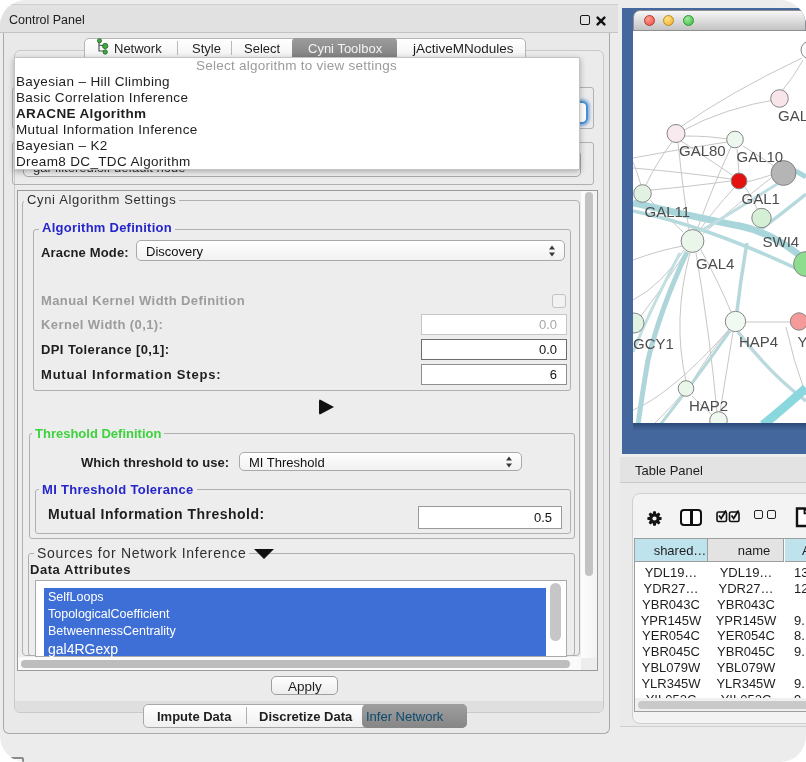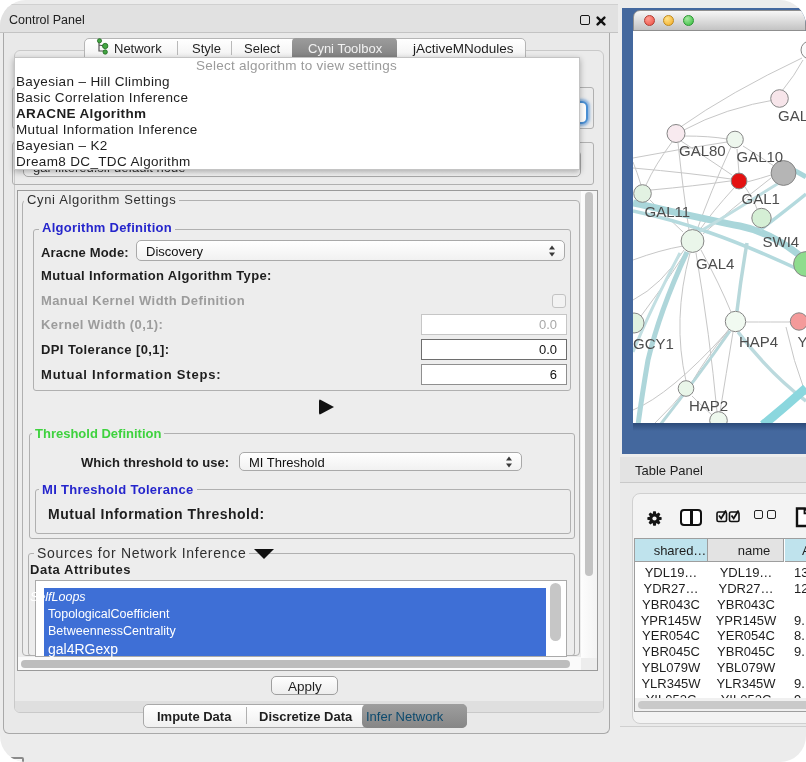--- a/index.html
+++ b/index.html
@@ -72,21 +72,20 @@
   <div class="gt" style="left:24px;top:193px;color:#2f2f2f;letter-spacing:0.65px;">Cyni Algorithm Settings</div>
 
   <div class="grp" style="left:33px;top:229px;width:538px;height:162px;"></div>
   <div class="gt b" style="left:39px;top:221px;color:#2525cc;letter-spacing:0.25px;">Algorithm Definition</div>
 
   <div class="lbl b" style="left:41px;top:246px;letter-spacing:0.15px;">Aracne Mode:</div>
   <div class="combo" style="left:136px;top:240px;width:429px;height:21px;">
       <span class="ct">Discovery</span>
       <span class="arr"></span>
     </div>
-  <div class="lbl b" style="left:41px;top:269px;letter-spacing:0.35px;">Mutual Information Algorithm Type:</div>
   <div class="lbl b gry" style="left:41px;top:294px;letter-spacing:0.4px;">Manual Kernel Width Definition</div>
   <div class="abs" style="left:552px;top:294px;width:14px;height:14px;background:#f2f2f2;border:1px solid #c2c2c2;border-radius:3px;box-sizing:border-box;"></div>
   <div class="lbl b gry" style="left:41px;top:318px;letter-spacing:0.4px;">Kernel Width (0,1):</div>
   <div class="fld" style="left:421px;top:314px;width:146px;height:21px;border:1px solid #c6c6c6;color:#a8a8a8;">0.0</div>
   <div class="lbl b" style="left:41px;top:343px;letter-spacing:0.4px;">DPI Tolerance [0,1]:</div>
   <div class="fld" style="left:421px;top:339px;width:146px;height:21px;border:1.5px solid #6e6e6e;">0.0</div>
   <div class="lbl b" style="left:41px;top:368px;letter-spacing:0.8px;">Mutual Information Steps:</div>
   <div class="fld" style="left:421px;top:364px;width:146px;height:21px;border:1px solid #8f8f8f;">6</div>
 
   <div class="abs" style="left:319px;top:399px;width:0;height:0;border-left:15px solid #111;border-top:8.5px solid transparent;border-bottom:8.5px solid transparent;border-radius:2px;"></div>
@@ -95,29 +94,30 @@
   <div class="gt b" style="left:32px;top:427px;color:#3ed23e;">Threshold Definition</div>
   <div class="lbl b" style="left:81px;top:456px;">Which threshold to use:</div>
   <div class="combo" style="left:239px;top:452px;width:283px;height:19px;">
       <span class="ct">MI Threshold</span>
       <span class="arr"></span>
     </div>
 
   <div class="grp" style="left:35px;top:489px;width:536px;height:45px;"></div>
   <div class="gt b" style="left:39px;top:483px;color:#2525cc;letter-spacing:0.3px;">MI Threshold Tolerance</div>
   <div class="lbl b" style="left:48px;top:507px;font-size:14px;letter-spacing:0.5px;">Mutual Information Threshold:</div>
+  <div class="fld" style="left:418px;top:506px;width:144px;height:23px;border:1px solid #9a9a9a;line-height:21px;">0.5</div>
 
   <div class="grp" style="left:28px;top:553px;width:547px;height:103px;"></div>
   <div class="gt" style="left:34px;top:546px;color:#2f2f2f;font-size:14px;letter-spacing:0.7px;">Sources for Network Inference</div>
   <div class="abs" style="left:254px;top:549px;width:0;height:0;border-top:10px solid #111;border-left:10px solid transparent;border-right:10px solid transparent;"></div>
   <div class="lbl b" style="left:30px;top:563px;letter-spacing:0.55px;">Data Attributes</div>
 
   <div class="abs" style="left:35px;top:580px;width:532px;height:77px;background:#fff;border:1px solid #aaa;box-sizing:border-box;"></div>
   <div class="abs" style="left:44px;top:588px;width:502px;height:68px;background:#3e6fd6;"></div>
-  <div class="lbl" style="left:30px;top:591px;font-size:12.5px;color:#fff;font-style:italic;">SelfLoops</div>
+  <div class="lbl" style="left:48px;top:591px;font-size:12.5px;color:#fff;">SelfLoops</div>
   <div class="lbl" style="left:48px;top:608px;font-size:12.5px;color:#fff;">TopologicalCoefficient</div>
   <div class="lbl" style="left:48px;top:625px;font-size:12.5px;color:#fff;">BetweennessCentrality</div>
   <div class="lbl" style="left:48px;top:642px;font-size:14px;color:#fff;">gal4RGexp</div>
   <div class="abs" style="left:550px;top:583px;width:11px;height:58px;background:#c6c6c6;border-radius:5.5px;"></div>
 
   <div class="abs" style="left:271px;top:676px;width:67px;height:19px;background:linear-gradient(#fefefe,#ededed);border:1px solid #9f9f9f;border-radius:5px;box-sizing:border-box;"></div>
   <div class="lbl" style="left:288px;top:679.5px;font-size:13.5px;">Apply</div>
 
   <div class="abs" style="left:143px;top:704px;width:324px;height:24px;background:linear-gradient(#ffffff,#f0f0f0);border:1px solid #a8a8a8;border-radius:5px;box-sizing:border-box;"></div>
   <div class="abs" style="left:246px;top:707px;width:1px;height:17px;background:#b0b0b0;"></div>

